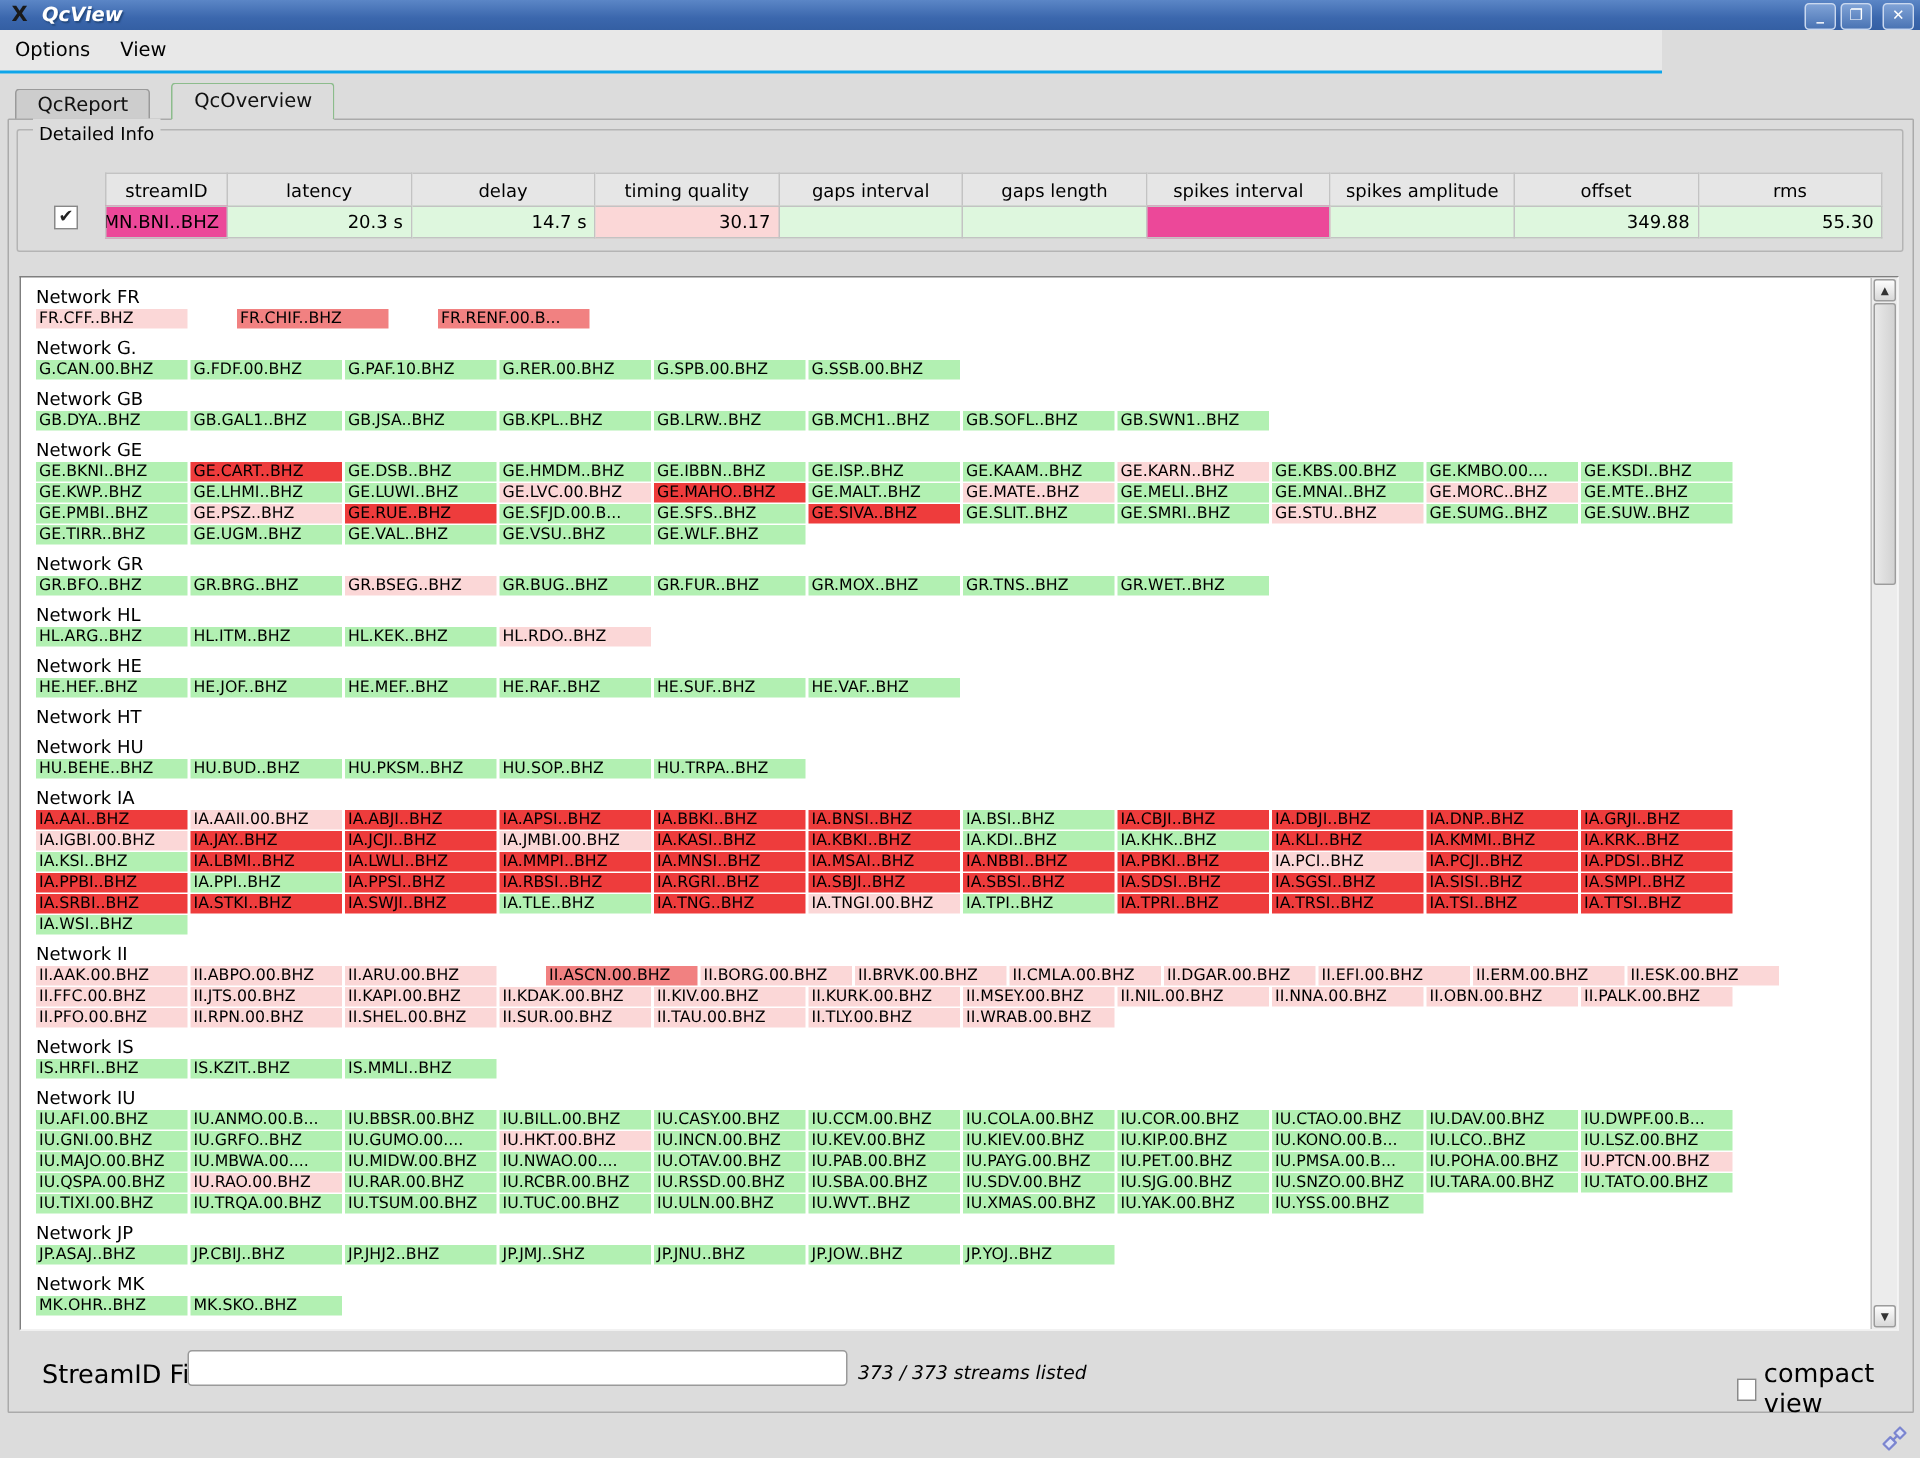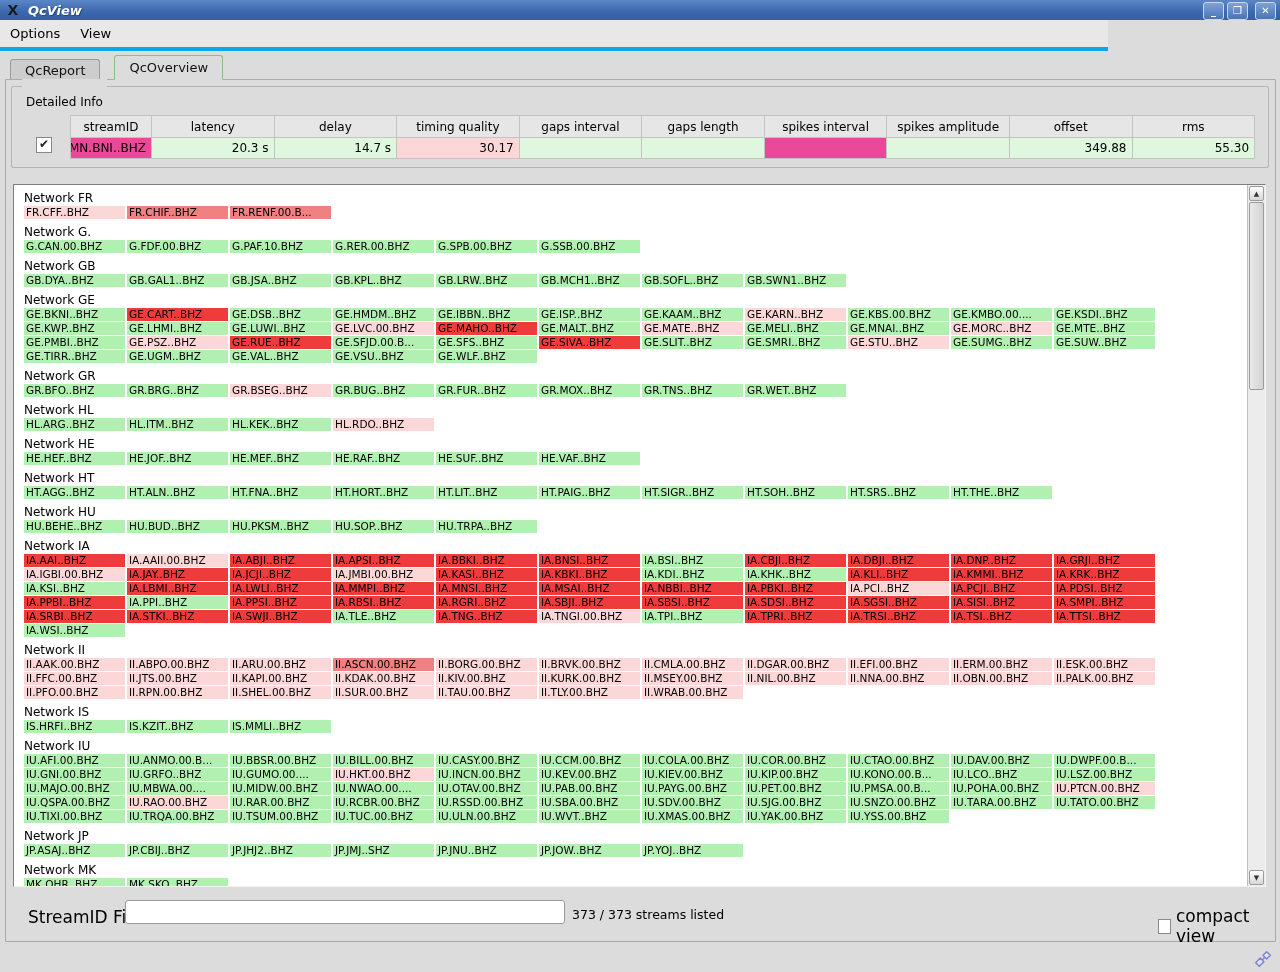--- a/index.html
+++ b/index.html
@@ -12,35 +12,35 @@
   .win-icon{width:16px;height:16px;margin-left:5px;color:#1a1a1a;font-weight:bold;font-size:14px;line-height:16px;text-align:center;}
   .win-title{color:#ffffff;font-style:italic;font-weight:bold;font-size:13px;margin-left:7px;text-shadow:1px 1px 1px #24497e;}
   .win-buttons{position:absolute;right:4px;top:2px;display:flex;gap:3px;}
   .win-btn{width:19px;height:16px;border:1px solid #c9d8ef;border-radius:3px;
     background:linear-gradient(180deg,#7fa2d6,#4a74b4);color:#fff;font-size:10px;font-weight:bold;
     display:flex;align-items:center;justify-content:center;line-height:1;}
   .win-btn.close{margin-left:4px;}
 
   
   .menubar{position:absolute;left:0;top:20px;width:1108px;height:27px;background:#e8e8e8;
-    border-bottom:4px solid #0ea5e9;display:flex;align-items:flex-start;}
+    border-bottom:2px solid #0ea5e9;display:flex;align-items:flex-start;}
   .menu-item{padding:0 10px;font-size:13px;color:#000;height:100%;display:flex;align-items:center;}
   .menu-item::first-letter{text-decoration:underline;}
 
   
   .tabbar{position:absolute;left:10px;top:56px;height:24px;display:flex;align-items:flex-end;gap:12px;}
   .tab{height:20px;padding:0 14px;font-size:13px;display:flex;align-items:center;
     background:#cdcdcd;border:1px solid #9a9a9a;border-bottom:none;border-radius:3px 3px 0 0;margin-right:2px;color:#111;}
   .tab.active{height:23px;background:#dcdcdc;border:1px solid #8cbc8c;border-bottom:1px solid #dcdcdc;z-index:3;}
   .tabframe{position:absolute;left:5px;top:79px;width:1269px;height:861px;background:#dcdcdc;
     border:1px solid #aaaaaa;border-radius:1px;}
 
   
   .groupbox{position:absolute;left:5px;top:6px;width:1256px;height:80px;border:1px solid #b4b4b4;border-radius:2px;}
-  .groupbox-title{position:absolute;left:10px;top:-8px;background:#dcdcdc;padding:16px 4px;font-size:12px;color:#000;}
+  .groupbox-title{position:absolute;left:10px;top:-8px;background:#dcdcdc;padding:3px 4px;font-size:12px;color:#000;}
   .enable-check{position:absolute;left:24px;top:50px;width:14px;height:14px;background:#fff;border:1px solid #888;
     font-size:12px;line-height:13px;text-align:center;color:#222;}
   .dtable{position:absolute;left:58px;top:28px;width:1185px;}
   .drow{display:flex;height:22px;}
   .dcell{border:1px solid #c3c3c3;border-left:none;box-sizing:border-box;font-size:12px;display:flex;align-items:center;
     padding:0 5px;white-space:nowrap;overflow:hidden;background:#fff;}
   .drow .dcell:first-child{border-left:1px solid #c3c3c3;width:82px;flex:none;}
   .drow .dcell{flex:1 1 0;justify-content:flex-end;}
   .drow.head .dcell{background:#e6e6e6;justify-content:center;border-bottom:none;}
   .drow.vals .dcell.st-ok{background:var(--table-ok);}
@@ -51,37 +51,37 @@
   .streamlist{position:absolute;left:7px;top:104px;width:1251px;height:701px;background:#ffffff;
     border-top:1px solid #7f7f7f;border-left:1px solid #7f7f7f;border-right:1px solid #f2f2f2;border-bottom:1px solid #f2f2f2;
     overflow:hidden;}
   .streamcontent{position:absolute;left:0;top:0;right:17px;bottom:0;overflow:hidden;padding:0 0 12px 10px;}
   .net-label{font-size:12px;color:#000;margin:7px 0 1px 0;height:13px;line-height:13px;}
   .net-cells{display:flex;flex-wrap:wrap;column-gap:2px;row-gap:1px;width:1220px;}
   .cell{width:99px;height:13px;flex:none;font-size:10.5px;line-height:13px;color:#000;
     padding-left:2px;white-space:nowrap;overflow:hidden;}
   .st-ok{background:var(--ok);}
   .st-warn{background:var(--warn);}
-  .st-err{background:var(--err);}
+  .st-err{background:var(--err);margin-left:31px;}
   .st-crit{background:var(--crit);}
 
   
   .vscroll{position:absolute;right:0;top:0;width:17px;bottom:0;background:#ececec;border-left:1px solid #c0c0c0;}
   .sb-btn{position:absolute;left:1px;width:15px;height:15px;background:linear-gradient(180deg,#fdfdfd,#d8d8d8);
     border:1px solid #9c9c9c;border-radius:2px;font-size:7px;color:#333;display:flex;align-items:center;justify-content:center;box-sizing:border-box;}
   .sb-up{top:1px;} .sb-down{bottom:1px;}
   .sb-thumb{position:absolute;left:1px;top:17px;width:15px;height:188px;background:linear-gradient(90deg,#e9e9e9,#d2d2d2);
     border:1px solid #9c9c9c;border-radius:2px;box-sizing:border-box;}
 
   
   .footer{position:absolute;left:0;bottom:6px;width:100%;height:40px;}
   .filter-label{position:absolute;left:22px;top:12px;font-size:17px;color:#000;}
   .filter-input{position:absolute;left:119px;top:5px;width:430px;height:22px;border:1px solid #9a9a9a;border-radius:3px;
     background:#ffffff;font-size:12px;padding:0 4px;font-family:"DejaVu Sans","Liberation Sans",sans-serif;}
-  .stream-count{position:absolute;left:566px;top:12px;font-size:12.5px;color:#000;}
+  .stream-count{position:absolute;left:566px;top:12px;font-size:12.5px;color:#000;font-style:italic;}
   .compact{position:absolute;left:1152px;top:11px;display:flex;align-items:center;gap:5px;font-size:17px;color:#000;}
   .compact .box{width:13px;height:13px;background:#fff;border:1px solid #8a8a8a;}
 
   .plug-icon{position:absolute;right:6px;bottom:2px;width:22px;height:22px;}
 </style>
 </head>
 <body>
 
 <div id="window">
 
@@ -243,32 +243,20 @@
               <div class="cell st-ok">HE.HEF..BHZ</div>
               <div class="cell st-ok">HE.JOF..BHZ</div>
               <div class="cell st-ok">HE.MEF..BHZ</div>
               <div class="cell st-ok">HE.RAF..BHZ</div>
               <div class="cell st-ok">HE.SUF..BHZ</div>
               <div class="cell st-ok">HE.VAF..BHZ</div>
             </div>
           </div>
           <div class="net-section">
             <div class="net-label">Network HT</div>
-            <div class="net-cells">
-              <div class="cell st-ok">HT.AGG..BHZ</div>
-              <div class="cell st-ok">HT.ALN..BHZ</div>
-              <div class="cell st-ok">HT.FNA..BHZ</div>
-              <div class="cell st-ok">HT.HORT..BHZ</div>
-              <div class="cell st-ok">HT.LIT..BHZ</div>
-              <div class="cell st-ok">HT.PAIG..BHZ</div>
-              <div class="cell st-ok">HT.SIGR..BHZ</div>
-              <div class="cell st-ok">HT.SOH..BHZ</div>
-              <div class="cell st-ok">HT.SRS..BHZ</div>
-              <div class="cell st-ok">HT.THE..BHZ</div>
-            </div>
           </div>
           <div class="net-section">
             <div class="net-label">Network HU</div>
             <div class="net-cells">
               <div class="cell st-ok">HU.BEHE..BHZ</div>
               <div class="cell st-ok">HU.BUD..BHZ</div>
               <div class="cell st-ok">HU.PKSM..BHZ</div>
               <div class="cell st-ok">HU.SOP..BHZ</div>
               <div class="cell st-ok">HU.TRPA..BHZ</div>
             </div>

